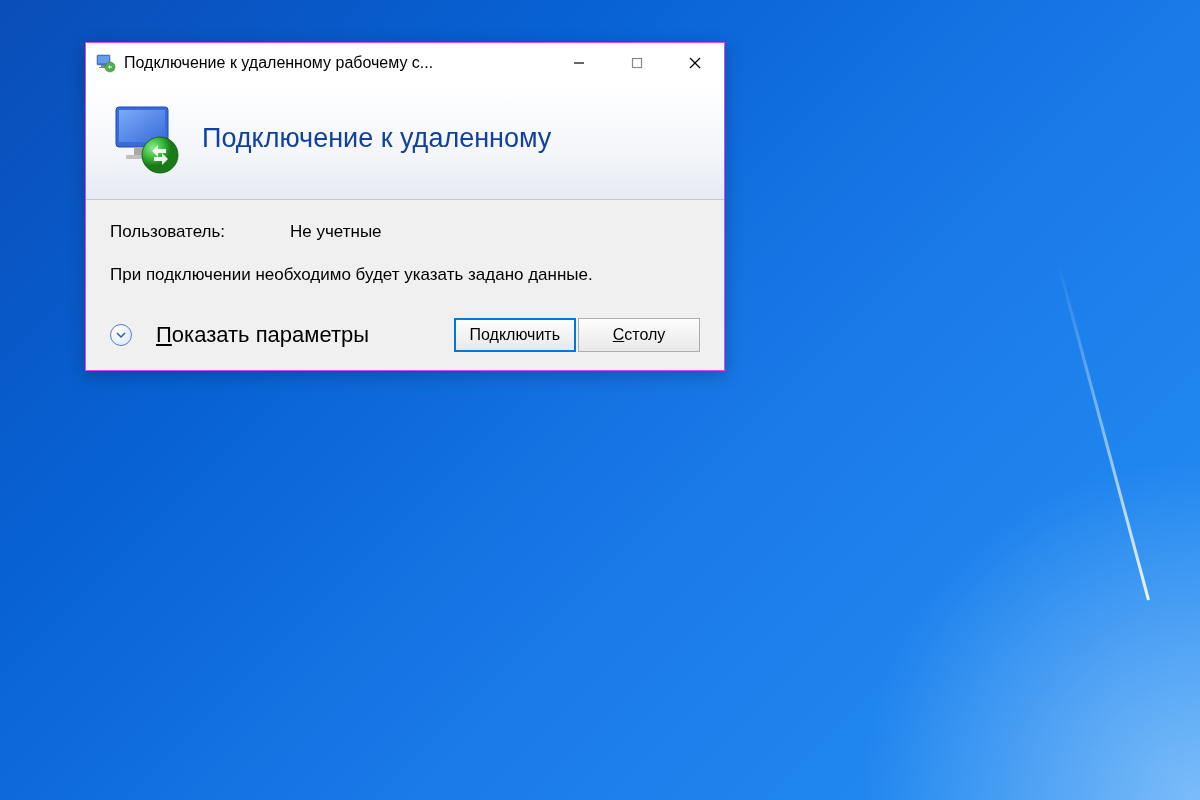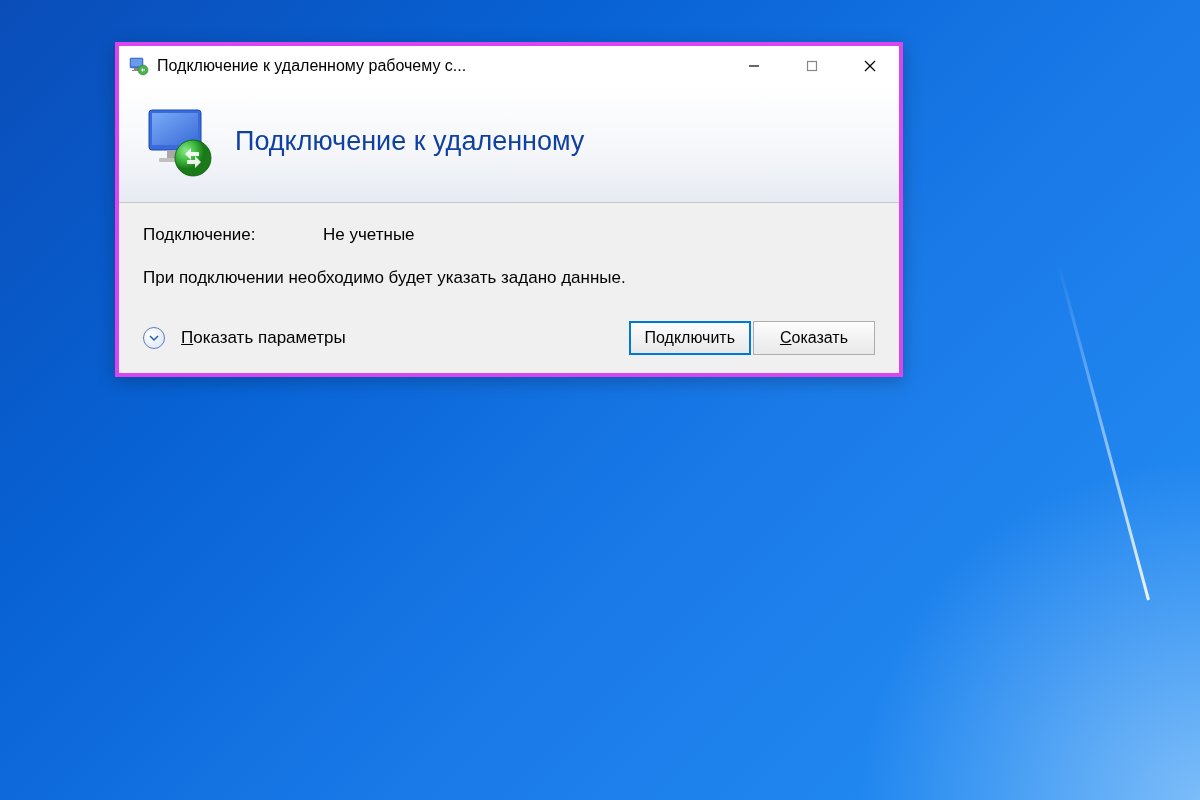--- a/index.html
+++ b/index.html
@@ -37,25 +37,24 @@
       height: 350px;
       background: linear-gradient(to top, rgba(255,255,255,0.9), transparent);
       transform: rotate(-15deg);
       transform-origin: bottom;
     }
     
     .dialog {
       position: absolute;
       left: 85px;
       top: 42px;
-      width: 788px;
+      width: 640px;
       background: #f0f0f0;
-      border: 4px solid #d946ef;
+      border: 1px solid #d946ef;
       box-shadow: 0 4px 16px rgba(0,0,0,0.25);
-      margin-left: 30px;
     }
     
     
     .titlebar {
       height: 40px;
       background: #ffffff;
       display: flex;
       align-items: center;
       padding-left: 10px;
     }
@@ -197,23 +196,23 @@
     
     .footer-row {
       display: flex;
       align-items: center;
       justify-content: space-between;
     }
     
     .show-options {
       display: flex;
       align-items: center;
-      gap: 16px;
+      gap: 24px;
       cursor: pointer;
-      font-size: 17px;
+      font-size: 22px;
       color: #000;
     }
     
     .expand-icon {
       width: 22px;
       height: 22px;
       border: 1px solid #5a7fb8;
       border-radius: 50%;
       display: flex;
       align-items: center;
@@ -313,35 +312,35 @@
     </span>
     <div class="header-text">
       <span class="header-line1">Подключение к удаленному</span>
     </div>
   </div>
 
   <div class="dialog-body">
 
 
     <div class="user-row">
-      <span class="user-label">Подключение:</span>
+      <span class="user-label">Пользователь:</span>
       <span>Не учетные</span>
     </div>
 
     <div class="info-text">При подключении необходимо будет указать задано данные.</div>
 
     <div class="footer-row">
       <div class="show-options">
         <span class="expand-icon">
           <svg viewBox="0 0 10 10">
               <path d="M1 3 L5 7 L9 3" fill="none" stroke="#2a5ab8" stroke-width="1.5"></path>
             </svg>
         </span>
         <span><span style="text-decoration:underline">П</span><span>оказать параметры</span></span>
       </div>
       <div class="button-group">
         <button class="btn primary">Подключить</button>
-        <button class="btn"><span style="text-decoration:underline">С</span><span>оказать</span></button>
+        <button class="btn"><span style="text-decoration:underline">С</span><span>столу</span></button>
       </div>
     </div>
 
   </div>
 </div>
 
 </body></html>

